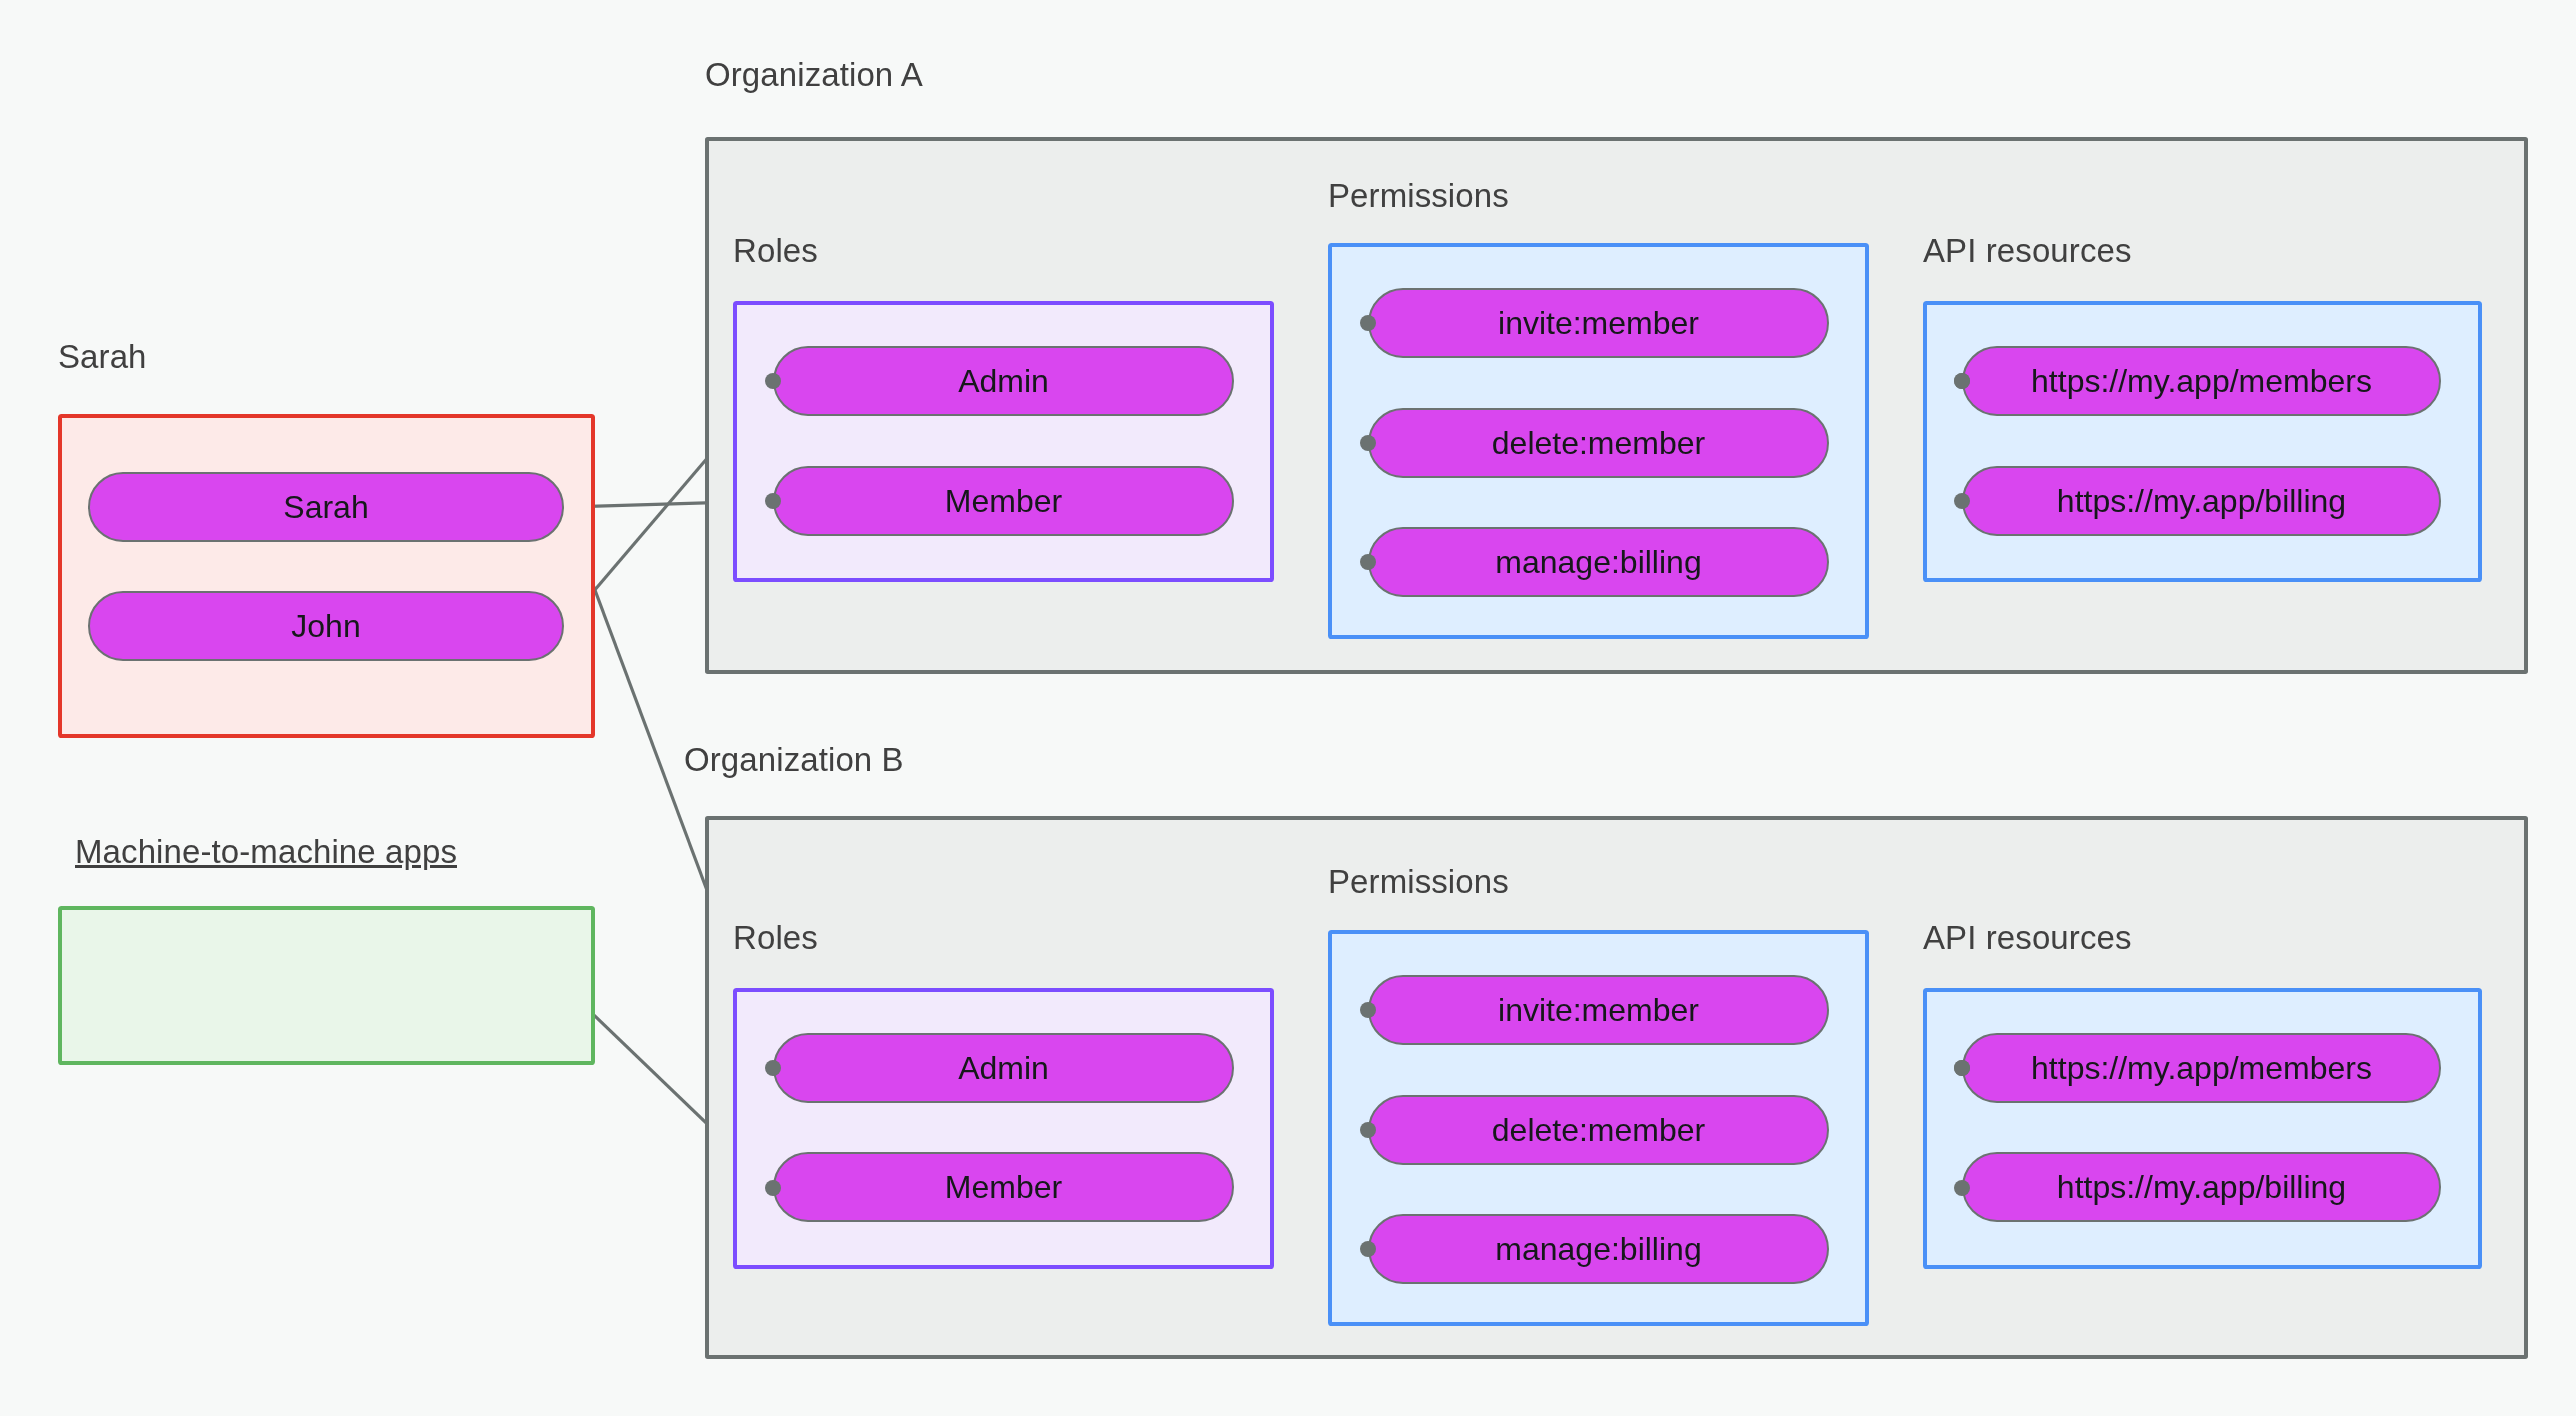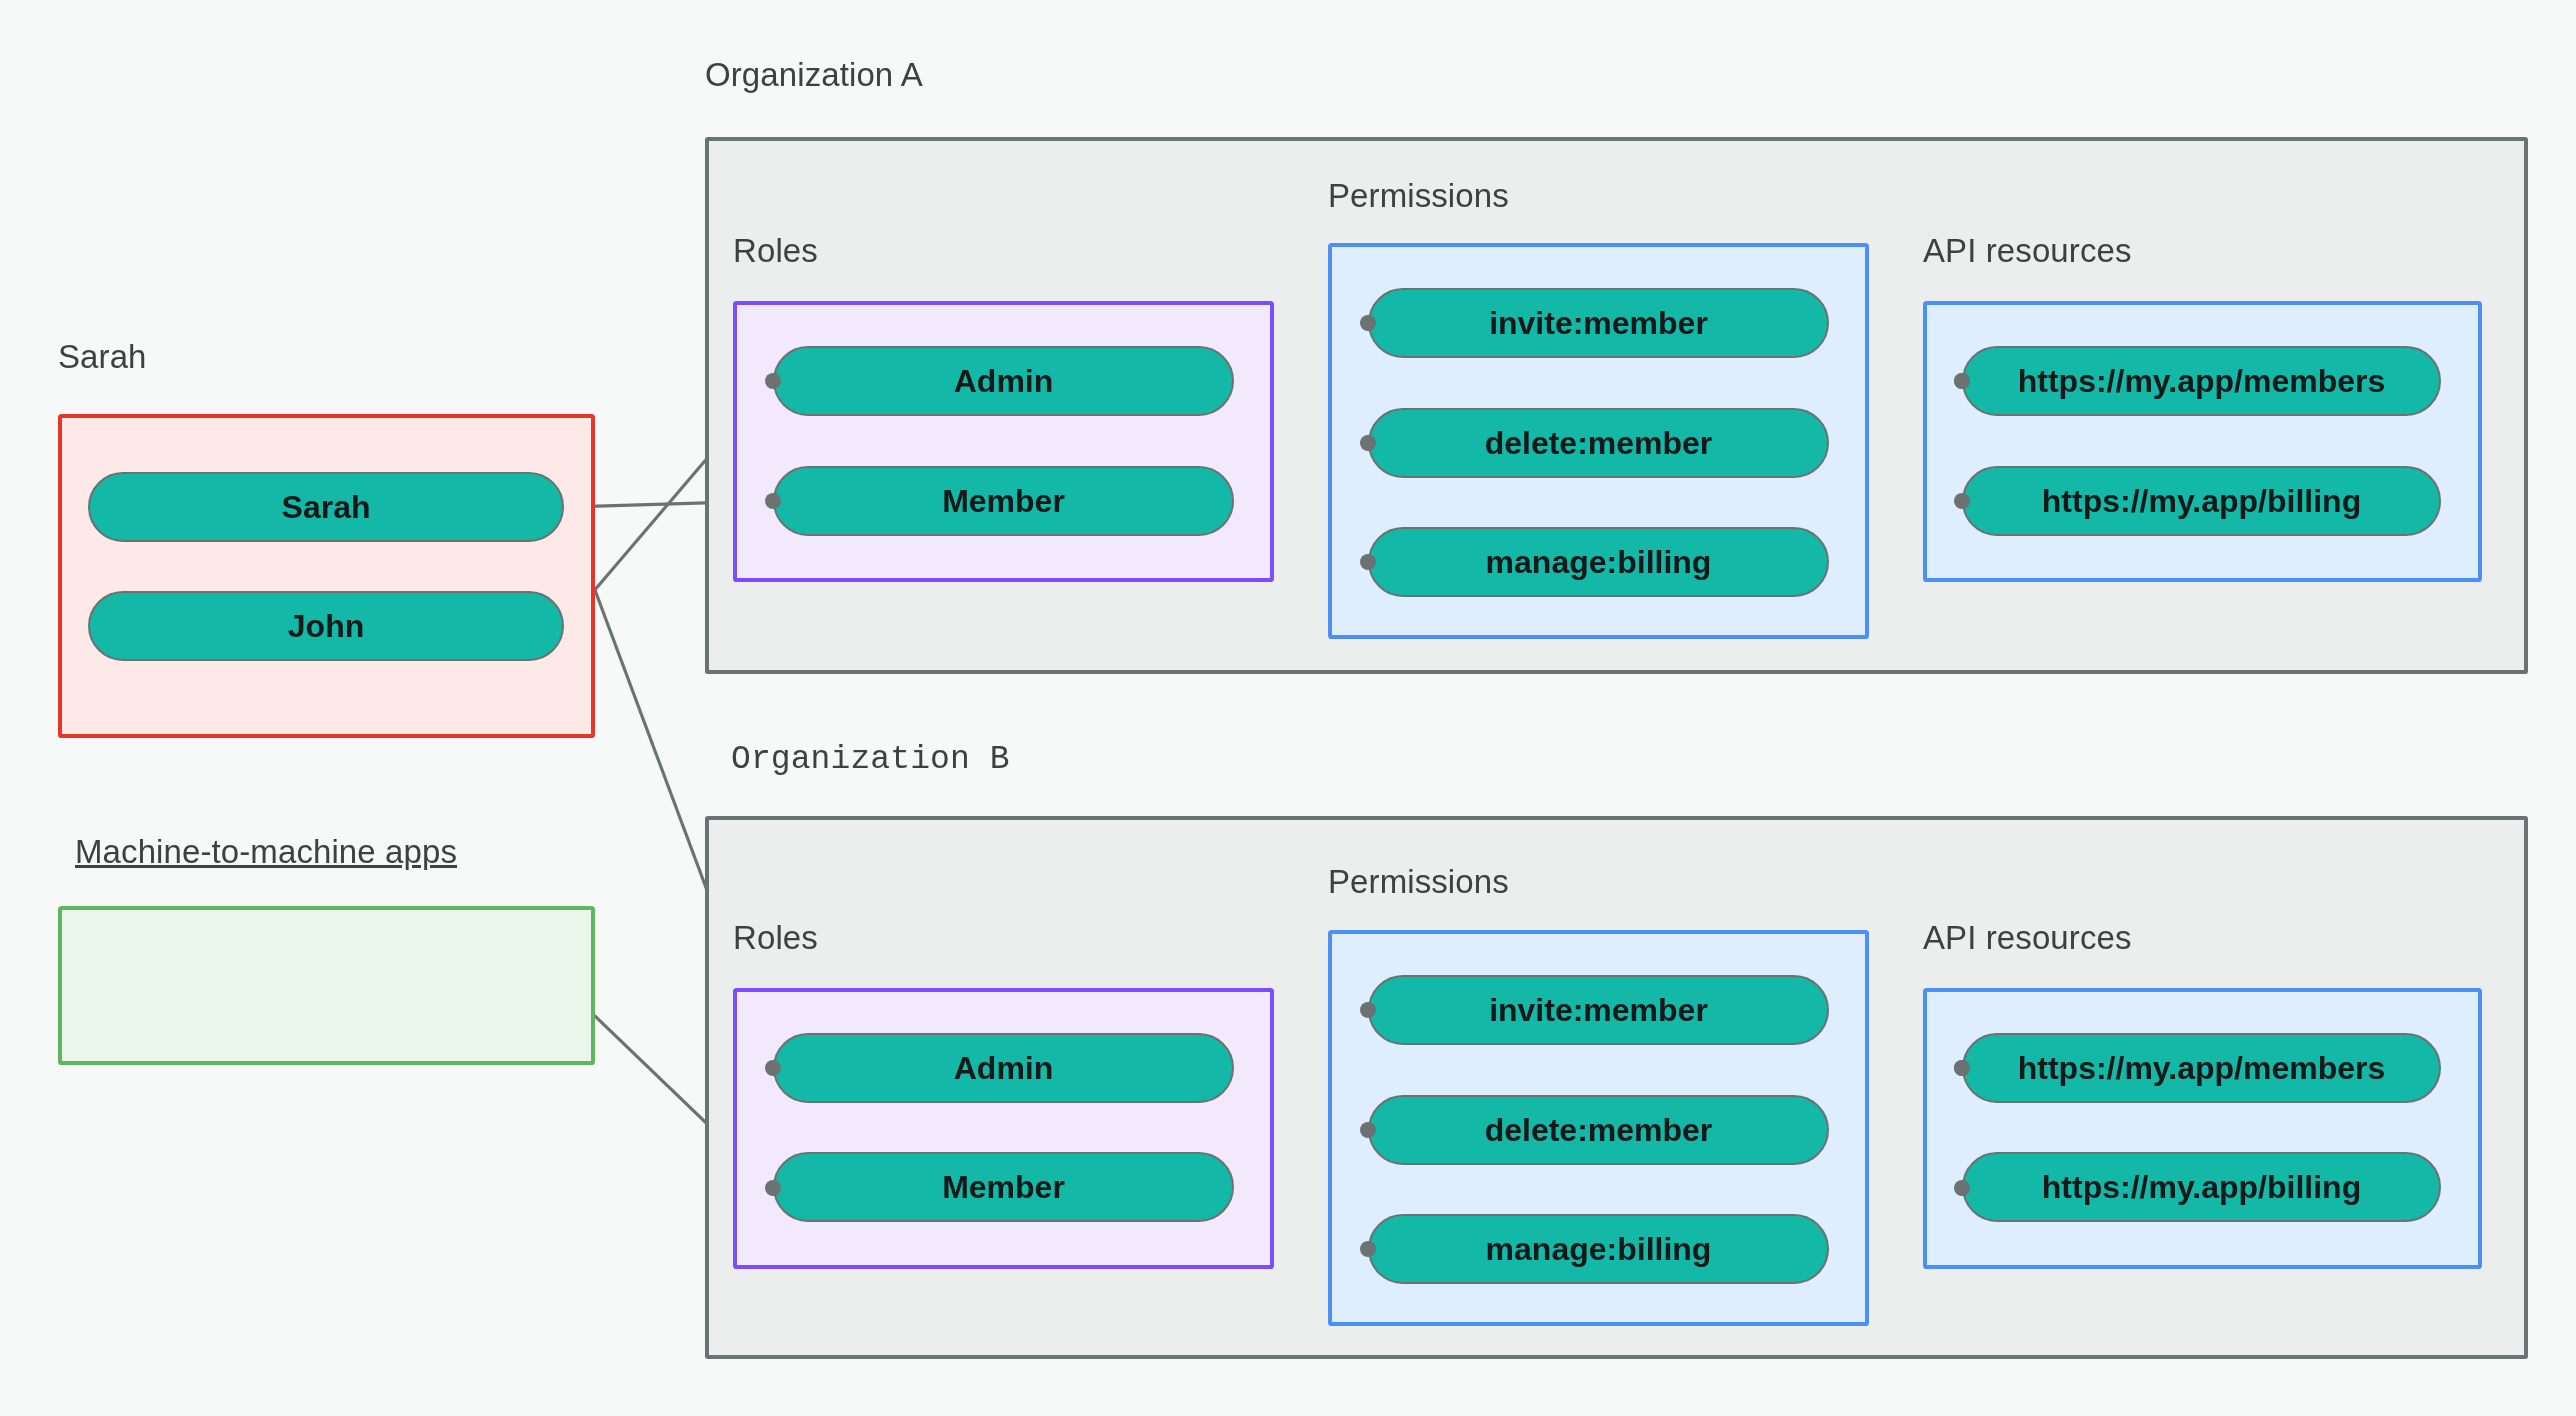--- a/index.html
+++ b/index.html
@@ -63,32 +63,31 @@
   }
   .coll-users       { background: #fdeae8; border-color: #e4372a; }
   .coll-m2m         { background: #e9f6e9; border-color: #5fb65f; }
   .coll-roles       { background: #f2eafc; border-color: #7c4dff; }
   .coll-permissions { background: #deeeff; border-color: #4a90f7; }
   .coll-apis        { background: #deeeff; border-color: #4a90f7; }
 
   
   .pill {
     position: absolute;
-    background: #14b8a6;
+    background: #d946ef;
     border: 2.7px solid #6b7271;
     border-radius: 900px;
     box-sizing: border-box;
     display: flex;
     align-items: center;
     justify-content: center;
     font-size: 32px;
     color: #16181a;
     white-space: nowrap;
     z-index: 4;
-    font-weight: bold;
   }
 
   
   .dot {
     position: absolute;
     width: 16px;
     height: 16px;
     margin-left: -8px;
     margin-top: -8px;
     border-radius: 50%;
@@ -116,21 +115,21 @@
       <line x1="1370" y1="1185" x2="1518" y2="1254" stroke="#6b7271" stroke-width="3.5"></line>
       <line x1="1370" y1="1318" x2="1518" y2="1386" stroke="#6b7271" stroke-width="3.5"></line>
       <line x1="2030" y1="1121" x2="2178" y2="1185" stroke="#6b7271" stroke-width="3.5"></line>
       <line x1="2030" y1="1254" x2="2178" y2="1185" stroke="#6b7271" stroke-width="3.5"></line>
       <line x1="2030" y1="1386" x2="2178" y2="1318" stroke="#6b7271" stroke-width="3.5"></line>
     </svg>
 
   <div class="group-label" id="lbl-users" style="left: 58px; top: 338px;">Sarah</div>
   <div class="group-label" id="lbl-m2m" style="left: 75px; top: 833px; text-decoration: underline;">Machine-to-machine apps</div>
   <div class="group-label" id="lbl-orga" style="left: 705px; top: 56px;">Organization A</div>
-  <div class="group-label" id="lbl-orgb" style="left: 731px; top: 741px; font-family: Liberation Mono, monospace;">Organization B</div>
+  <div class="group-label" id="lbl-orgb" style="left: 684px; top: 741px;">Organization B</div>
   <div class="group-label" id="lbl-a-roles" style="left: 733px; top: 232px;">Roles</div>
   <div class="group-label" id="lbl-a-perms" style="left: 1328px; top: 177px;">Permissions</div>
   <div class="group-label" id="lbl-a-apis" style="left: 1923px; top: 232px;">API resources</div>
   <div class="group-label" id="lbl-b-roles" style="left: 733px; top: 919px;">Roles</div>
   <div class="group-label" id="lbl-b-perms" style="left: 1328px; top: 863px;">Permissions</div>
   <div class="group-label" id="lbl-b-apis" style="left: 1923px; top: 919px;">API resources</div>
 
   <div class="org-box" id="box-org_a" style="left: 705px; top: 137px; width: 1823px; height: 537px;"></div>
   <div class="org-box" id="box-org_b" style="left: 705px; top: 816px; width: 1823px; height: 543px;"></div>
 

